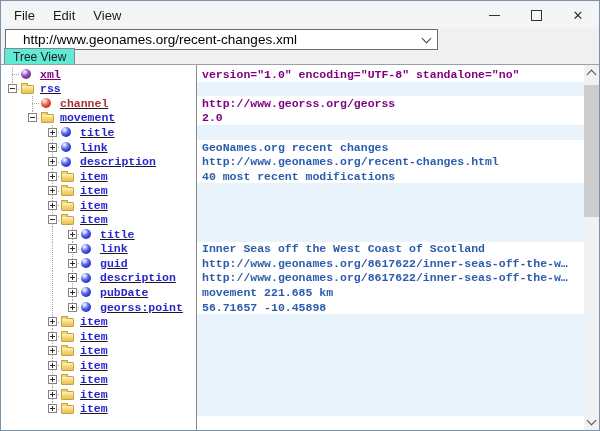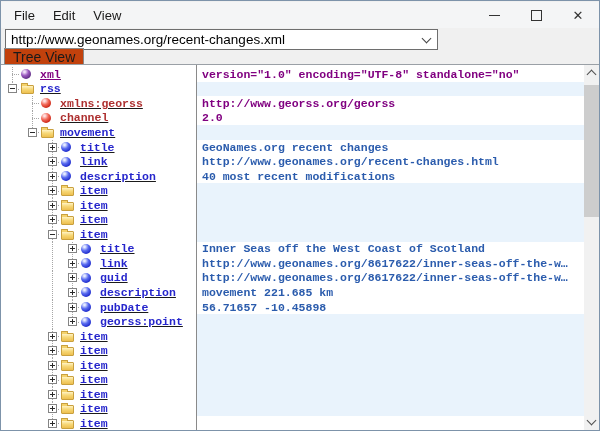--- a/index.html
+++ b/index.html
@@ -13,33 +13,33 @@
   .menu-item{font-size:13px;padding:4px 9px;cursor:default;}
   .menu-item:first-child{margin-left:4px;}
   .caption-buttons{margin-left:auto;display:flex;height:100%;}
   .cap-btn{width:42px;height:100%;display:flex;align-items:center;justify-content:center;}
   .glyph-min{width:11px;height:1px;background:#333;display:block;}
   .glyph-max{width:9px;height:9px;border:1px solid #333;display:block;}
   .glyph-close{font-size:13px;color:#333;line-height:1;}
   
   .urlbar{
     position:absolute;left:4px;top:28px;width:433px;height:21px;box-sizing:border-box;
-    border:1px solid #6e6e6e;background:#fff;display:flex;align-items:center;
+    border:1px solid #6e6e6e;background:#fff;display:flex;align-items:center;padding-left:12px;
   }
   .url-text{flex:1;border:0;outline:none;background:transparent;
     font-family:"Liberation Sans",sans-serif;font-size:13.5px;color:#000;padding:0 0 0 5px;}
   .combo-arrow{width:22px;height:100%;display:flex;align-items:center;justify-content:center;}
   .chev-down{width:6px;height:6px;border-right:1px solid #444;border-bottom:1px solid #444;
     transform:rotate(45deg);margin-top:-3px;display:block;}
   
   .tabstrip{position:absolute;top:47px;left:0;right:0;height:16px;}
   .tab{
     position:absolute;left:3px;top:0;height:16px;box-sizing:border-box;padding:1px 8px 0 8px;
-    background:#c2410c;border:1px solid #898989;border-bottom:none;
-    font-size:14px;display:flex;align-items:center;z-index:2;
+    background:#5eead4;border:1px solid #898989;border-bottom:none;
+    font-size:12px;display:flex;align-items:center;z-index:2;
   }
   
   .content{position:absolute;top:63px;left:0;right:0;bottom:0;border-top:1px solid #9aa0a6;display:flex;background:#fff;}
   .tree-panel{width:196px;box-sizing:border-box;background:#fff;border-right:1px solid #8a8a8a;overflow:hidden;padding-top:2px;text-decoration:underline;}
   .values-panel{flex:1;background:#fff;overflow:hidden;padding-top:2px;min-width:0;}
   
   .trow,.vrow{height:14.55px;display:flex;align-items:center;white-space:pre;overflow:hidden;
     font-family:"Liberation Mono",monospace;font-size:11.5px;font-weight:700;}
   .vrow{padding-left:5px;}
   .vrow.alt{background:var(--row-alt,#e9f3fc);}
@@ -113,21 +113,20 @@
   <div class="tabstrip">
     <div class="tab">
       <span>Tree View</span>
     </div>
   </div>
 
   <div class="content">
     <div class="tree-panel" id="tree-panel">
         <div class="trow"><span class="expwrap v"></span><span class="nicon"><span class="ball purple"></span></span><span class="nlabel declaration">xml</span></div>
         <div class="trow"><span class="expwrap vt"><span class="exp minus"></span></span><span class="nicon"><span class="folder"></span></span><span class="nlabel container">rss</span></div>
-        <div class="trow"><span class="ind"></span><span class="expwrap v"></span><span class="nicon"><span class="ball red"></span></span><span class="nlabel attribute">xmlns:georss</span></div>
         <div class="trow"><span class="ind"></span><span class="expwrap v"></span><span class="nicon"><span class="ball red"></span></span><span class="nlabel attribute">channel</span></div>
         <div class="trow"><span class="ind"></span><span class="expwrap vt"><span class="exp minus"></span></span><span class="nicon"><span class="folder"></span></span><span class="nlabel container">movement</span></div>
         <div class="trow"><span class="ind"></span><span class="ind"></span><span class="expwrap v"><span class="exp plus"></span></span><span class="nicon"><span class="ball blue"></span></span><span class="nlabel element">title</span></div>
         <div class="trow"><span class="ind"></span><span class="ind"></span><span class="expwrap v"><span class="exp plus"></span></span><span class="nicon"><span class="ball blue"></span></span><span class="nlabel element">link</span></div>
         <div class="trow"><span class="ind"></span><span class="ind"></span><span class="expwrap v"><span class="exp plus"></span></span><span class="nicon"><span class="ball blue"></span></span><span class="nlabel element">description</span></div>
         <div class="trow"><span class="ind"></span><span class="ind"></span><span class="expwrap v"><span class="exp plus"></span></span><span class="nicon"><span class="folder"></span></span><span class="nlabel container">item</span></div>
         <div class="trow"><span class="ind"></span><span class="ind"></span><span class="expwrap v"><span class="exp plus"></span></span><span class="nicon"><span class="folder"></span></span><span class="nlabel container">item</span></div>
         <div class="trow"><span class="ind"></span><span class="ind"></span><span class="expwrap v"><span class="exp plus"></span></span><span class="nicon"><span class="folder"></span></span><span class="nlabel container">item</span></div>
         <div class="trow"><span class="ind"></span><span class="ind"></span><span class="expwrap v"><span class="exp minus"></span></span><span class="nicon"><span class="folder"></span></span><span class="nlabel container">item</span></div>
         <div class="trow"><span class="ind"></span><span class="ind"></span><span class="ind v"></span><span class="expwrap v"><span class="exp plus"></span></span><span class="nicon"><span class="ball blue"></span></span><span class="nlabel element">title</span></div>

